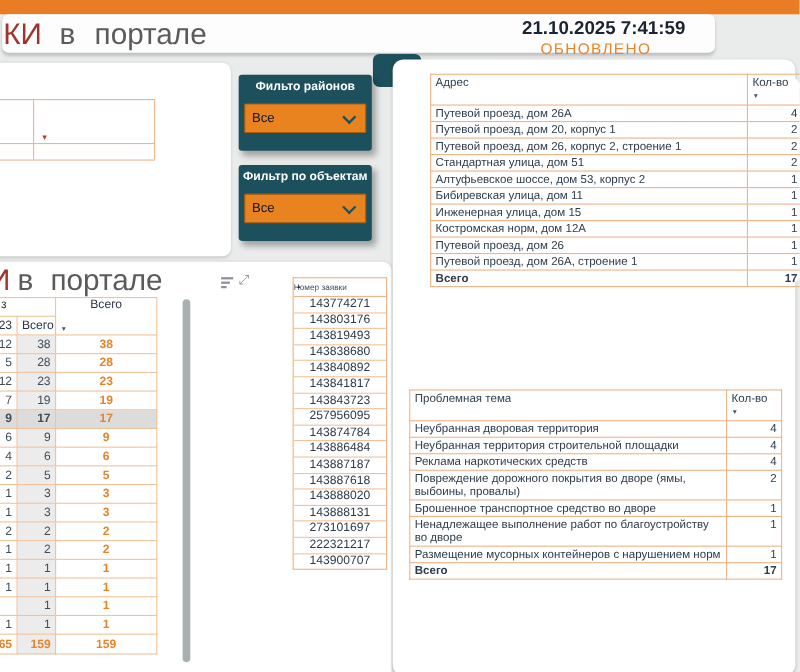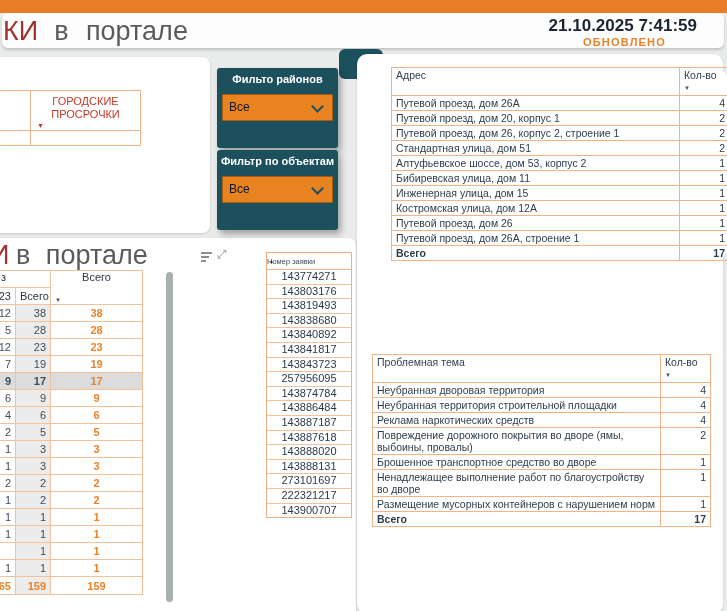--- a/index.html
+++ b/index.html
@@ -3,45 +3,45 @@
 <meta charset="utf-8">
 <style>
   html,body{margin:0;padding:0;}
   body{
     position:relative;width:727px;height:611px;overflow:hidden;
     background:#eaecec;font-family:"Liberation Sans",sans-serif;
   }
   
   .topbar{position:absolute;left:0;top:0;width:727px;height:13px;background:#e87d26;}
   .header-band{
-    position:absolute;left:2px;top:13px;width:722px;height:35px;background:#fdfdfd;
+    position:absolute;left:2px;top:13px;width:648px;height:35px;background:#fdfdfd;
     border-radius:6px;box-shadow:0 2px 3px rgba(0,0,0,.18);
   }
   .page-title{position:absolute;left:1px;top:3px;font-size:27px;color:#5b5b5b;white-space:nowrap;}
   .title-cut{color:#9e352c;}
   .title-main{margin-left:16px;word-spacing:10px;}
   .hdr-datetime{position:absolute;right:27px;top:3px;font-size:17px;font-weight:bold;color:#1b2430;}
-  .hdr-updated{position:absolute;right:58px;top:23px;font-size:11px;font-weight:bold;color:#e8832a;letter-spacing:1.2px;}
+  .hdr-updated{position:absolute;right:58px;top:23px;font-size:14px;font-weight:normal;color:#e8832a;letter-spacing:1.2px;}
   
   .panel{position:absolute;background:#fff;border-radius:8px;box-shadow:0 1px 3px rgba(0,0,0,.15);}
   .p-overdue{left:-8px;top:57px;width:218px;height:176px;z-index:2;}
   .p-middle{left:-8px;top:238px;width:364px;height:380px;z-index:2;}
   .p-right{left:357px;top:54px;width:366px;height:560px;border-radius:10px;z-index:2;}
   .teal-corner{position:absolute;left:339px;top:49px;width:44px;height:30px;background:#1b505c;border-radius:6px;z-index:1;}
   
   .ovt{position:absolute;left:0;top:90px;width:141px;border-top:1px solid #f0b488;z-index:3;}
   .ov-row{display:flex;border-bottom:1px solid #f0b488;}
   .ov-c1{width:30px;border-right:1px solid #f0b488;}
   .ov-c2{width:109px;border-right:1px solid #f0b488;position:relative;}
   .ov-head{height:39px;}
   .ov-empty{height:14px;}
   .ov-title{color:#bf3a2b;font-size:11px;text-align:center;padding-top:4px;line-height:13px;}
   .ov-sort{position:absolute;left:6px;bottom:1px;color:#c0392b;font-size:7px;}
   
-  .fbox{position:absolute;left:217px;width:121px;height:80px;background:#1b505c;border-radius:3px;
+  .fbox{position:absolute;left:217px;width:121px;height:69px;background:#1b505c;border-radius:3px;
         box-shadow:3px 4px 6px rgba(0,0,0,.32);z-index:3;}
   .fbox1{top:68px;} .fbox2{top:150px;}
   .flabel{color:#fff;font-size:11px;font-weight:bold;text-align:center;padding-top:5px;}
   .dd{position:absolute;left:5px;top:26px;width:109px;height:25px;background:#e8831f;
       border:1px solid #a85c10;border-radius:1px;}
   .dd-val{position:absolute;left:6px;top:5px;font-size:12px;color:#0f172a;}
   .chev{position:absolute;right:10px;top:7px;width:7px;height:7px;
         border-right:2px solid #1b505c;border-bottom:2px solid #1b505c;transform:rotate(45deg);}
   
   .otable{position:absolute;border-collapse:collapse;table-layout:fixed;background:#fff;z-index:3;}
@@ -106,21 +106,20 @@
 
 <div class="teal-corner"></div>
 <div class="panel p-overdue"></div>
 <div class="panel p-middle"></div>
 <div class="panel p-right"></div>
 
 <div class="ovt">
   <div class="ov-row ov-head">
     <div class="ov-c1"></div>
     <div class="ov-c2">
-      <div class="ov-title">ГОРОДСКИЕ ПРОСРОЧКИ</div>
       <span class="ov-sort">▼</span>
     </div>
   </div>
   <div class="ov-row ov-empty">
     <div class="ov-c1"></div>
     <div class="ov-c2"></div>
   </div>
 </div>
 
 <div class="fbox fbox1">
@@ -176,21 +175,21 @@
       </tr>
       <tr>
         <td class="cl">Бибиревская улица, дом 11</td>
         <td class="cn">1</td>
       </tr>
       <tr>
         <td class="cl">Инженерная улица, дом 15</td>
         <td class="cn">1</td>
       </tr>
       <tr>
-        <td class="cl">Костромская улица, дом 12А</td>
+        <td class="cl">Костромская норм, дом 12А</td>
         <td class="cn">1</td>
       </tr>
       <tr>
         <td class="cl">Путевой проезд, дом 26</td>
         <td class="cn">1</td>
       </tr>
       <tr>
         <td class="cl">Путевой проезд, дом 26А, строение 1</td>
         <td class="cn">1</td>
       </tr>

